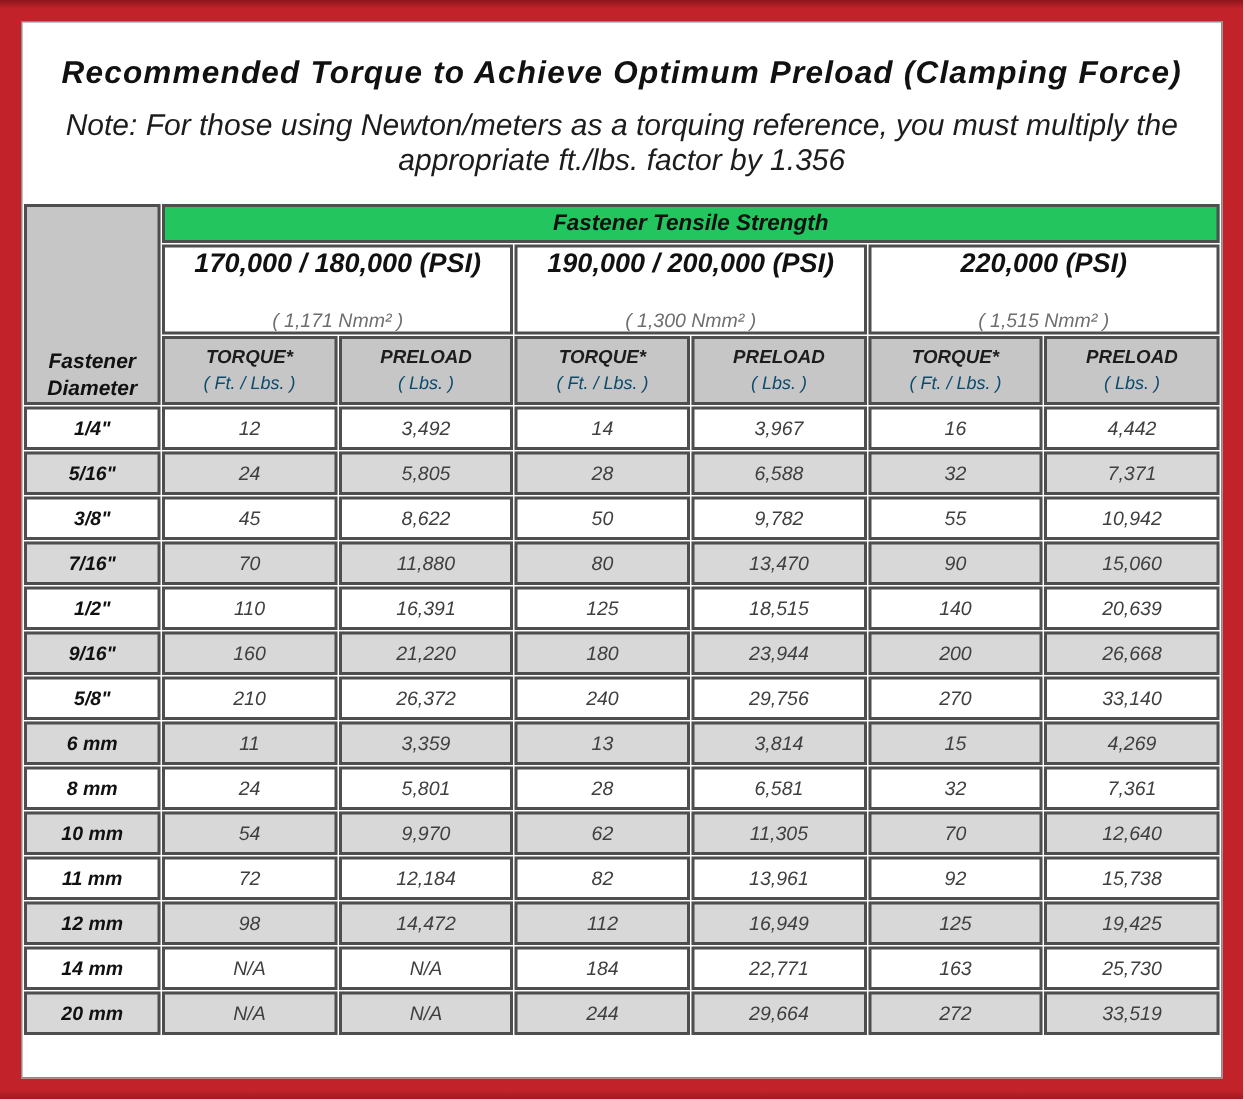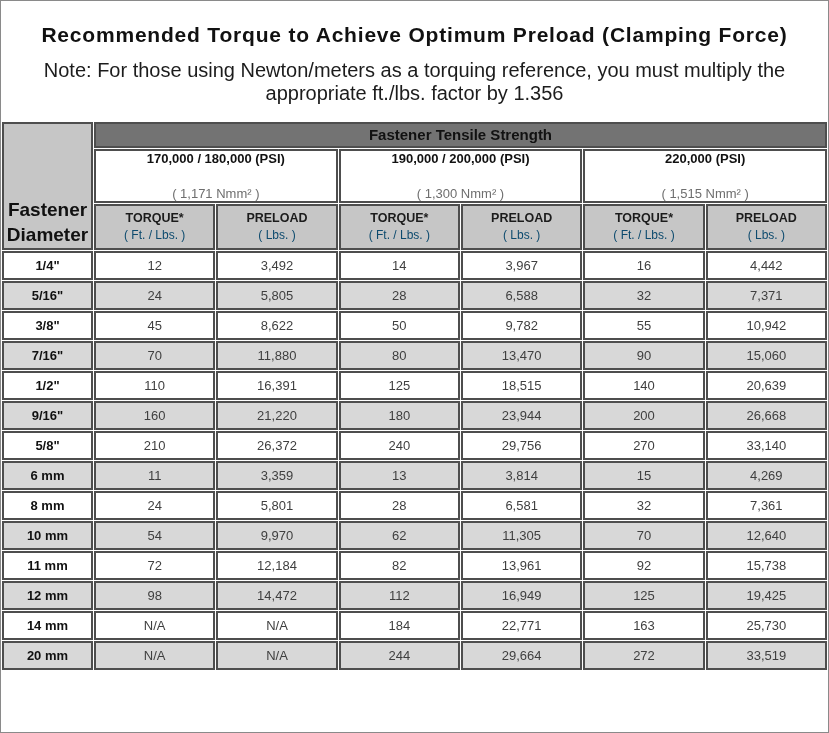--- a/index.html
+++ b/index.html
@@ -4,21 +4,23 @@
 <style>
   * { box-sizing: border-box; }
   html, body { margin: 0; padding: 0; }
   body {
     width: 829px; height: 733px;
     font-family: "Liberation Sans", "DejaVu Sans", sans-serif;
     overflow: hidden;
   }
   .frame {
     width: 829px; height: 733px;
+    padding: 14px;
     background: linear-gradient(180deg, #8e151b 0px, #c2232a 6px, #c2232a 727px, #9c1a20 733px);
+    font-style: italic;
   }
   .content {
     width: 100%; height: 100%;
     background: #ffffff;
     border: 1px solid #8a8a8a;
     overflow: hidden;
   }
   .title {
     margin-top: 18px;
     text-align: center;
@@ -43,38 +45,38 @@
     table-layout: fixed;
   }
   table.torque th, table.torque td {
     border: 2px solid #4e4e4e;
     text-align: center;
     padding: 0 2px;
   }
   th.corner {
     background: #c6c6c6;
     vertical-align: bottom;
-    font-size: 19px;
+    font-size: 14px;
     line-height: 1.3;
     padding-bottom: 8px;
     color: #111111;
     margin-left: 28px;
   }
   th.tensile {
-    background: #737373;
+    background: #22c55e;
     font-size: 15px;
     font-weight: bold;
     height: 26px;
     color: #111111;
   }
   th.psi {
     background: #ffffff;
     height: 52px;
   }
-  .psi-main { font-size: 13px; font-weight: bold; color: #111111; }
+  .psi-main { font-size: 18px; font-weight: bold; color: #111111; }
   .psi-sub  { font-size: 13px; font-weight: normal; color: #6e6e6e; margin-top: 20px; }
   th.sub {
     background: #c6c6c6;
     height: 46px;
   }
   .sub-main { font-size: 12.5px; font-weight: bold; color: #1c1c1c; }
   .sub-unit { font-size: 12px; font-weight: normal; color: #0c4a6e; margin-top: 3px; }
   tbody td { height: 29px; font-size: 13px; color: #3f3f3f; background: #ffffff; }
   tbody td.dia { font-weight: bold; color: #111111; }
   tbody tr.shade td { background: #d8d8d8; }

